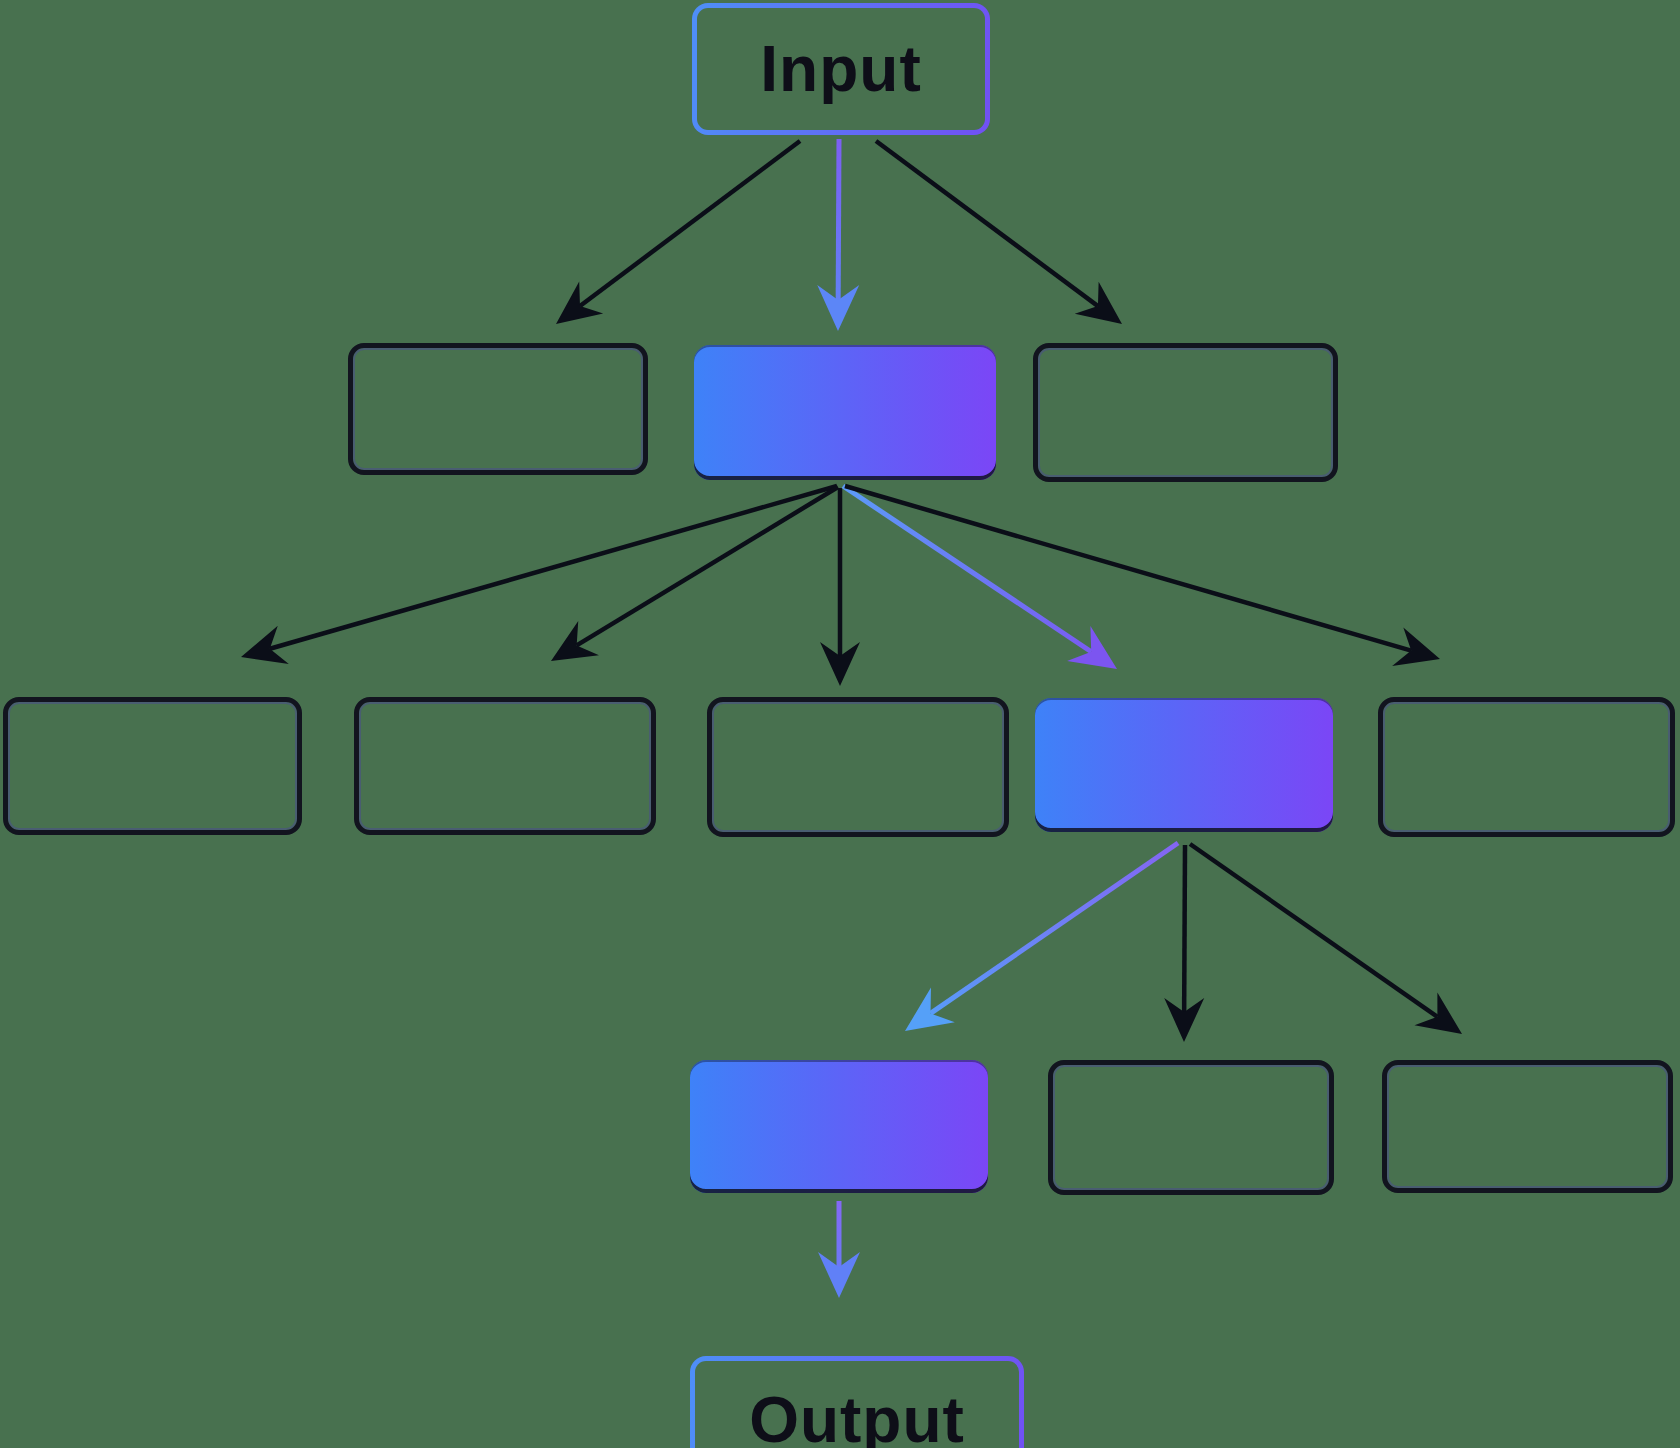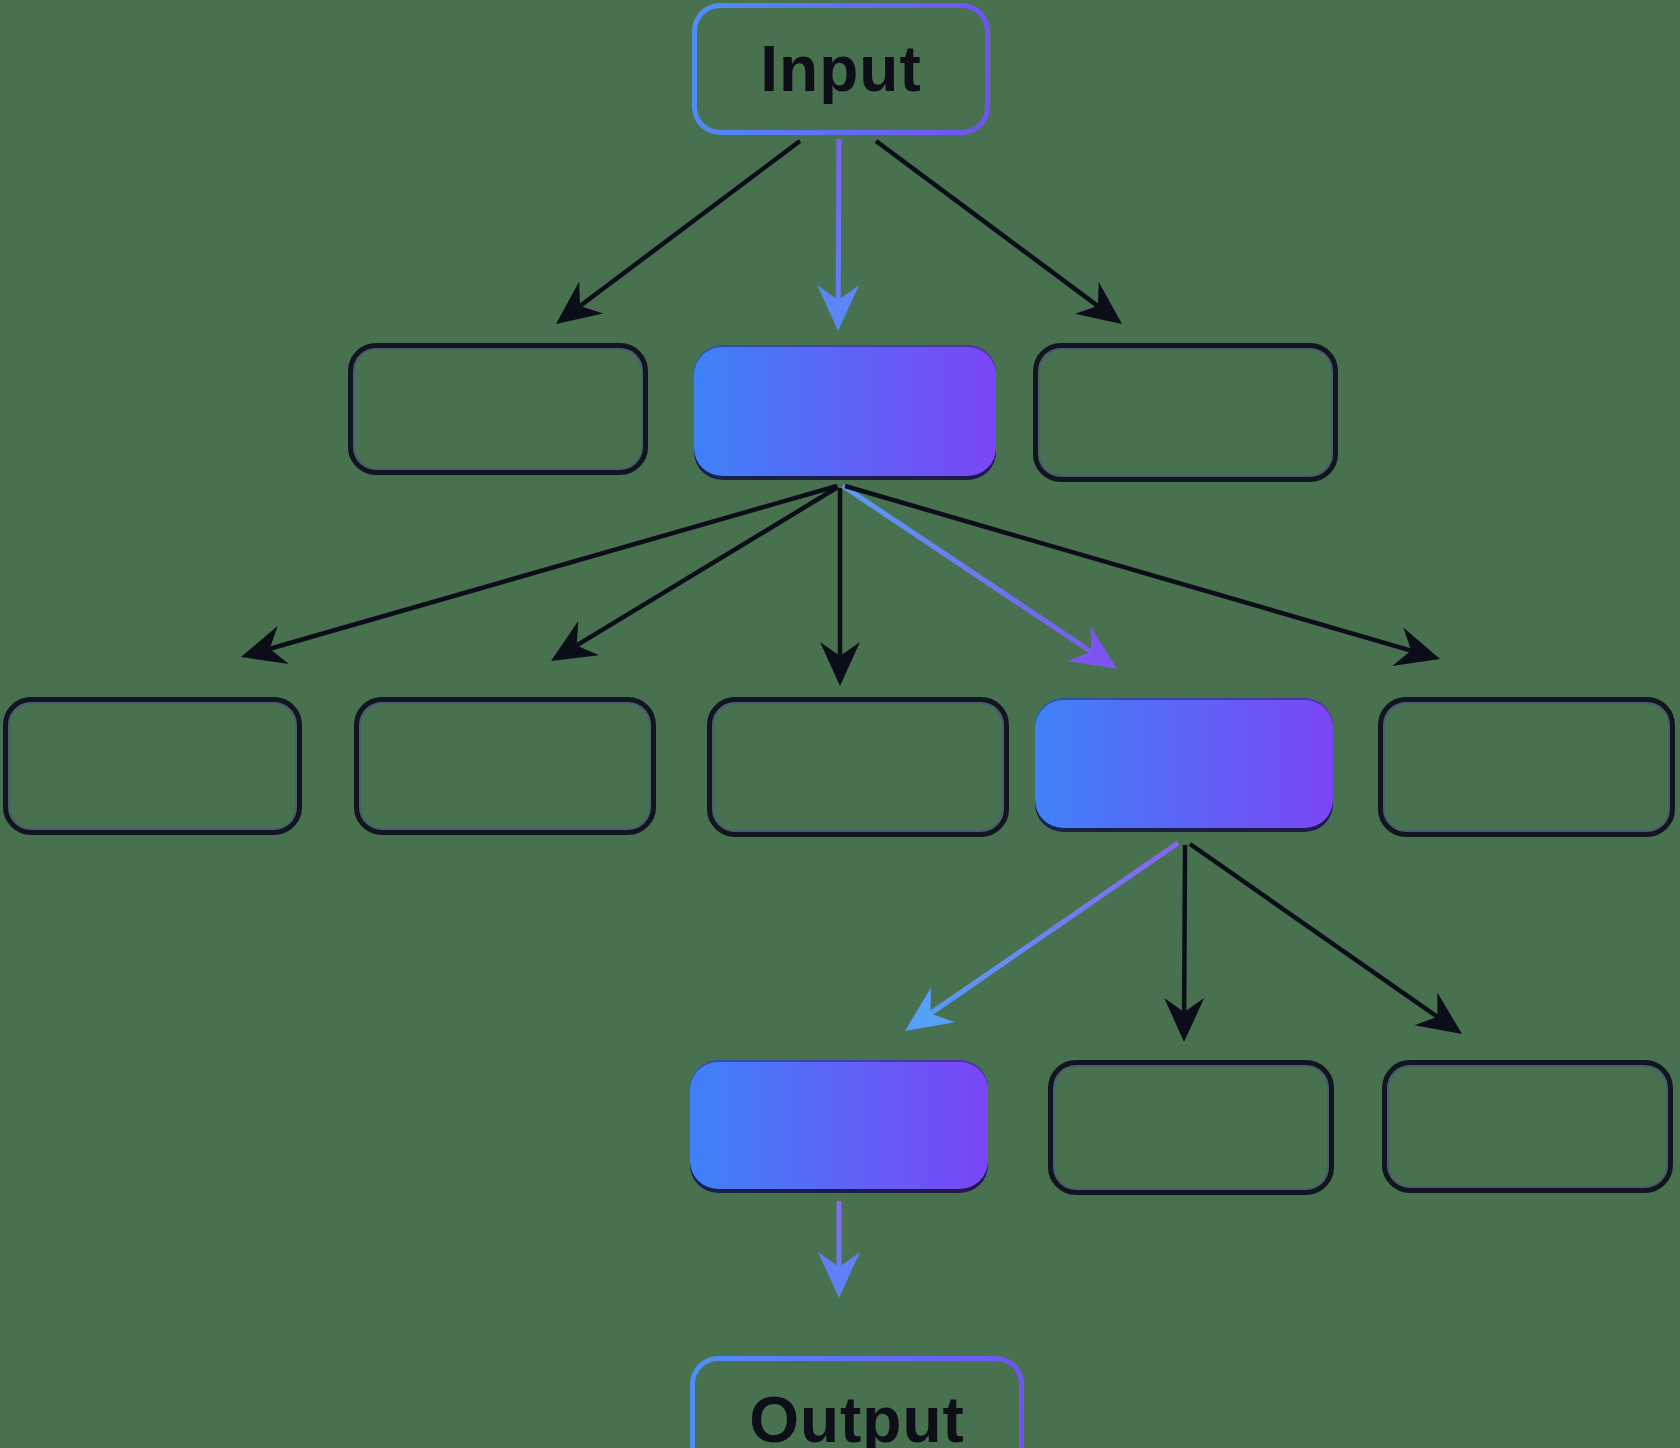--- a/index.html
+++ b/index.html
@@ -9,21 +9,21 @@
     overflow:hidden;
   }
   .stage{
     position:relative;width:1680px;height:1448px;
     background:var(--bg,#48714F);
   }
   .stage svg{
     position:absolute;left:0;top:0;width:1680px;height:1448px;display:block;
   }
   .node{
-    position:absolute;box-sizing:border-box;border-radius:28px;
+    position:absolute;box-sizing:border-box;border-radius:16px;
     display:flex;align-items:center;justify-content:center;
   }
   .node.plain{
     border:5px solid #12141F;
     box-shadow:inset 0 0 0 2px rgba(74,74,148,.5);
     background:transparent;
   }
   .node.active{
     background:linear-gradient(90deg,var(--blue,#3E82F8),var(--purple,#7B46F6));
     box-shadow:inset 0 -4px 0 rgba(16,18,36,.85), inset 0 2px 0 rgba(16,18,36,.4);

